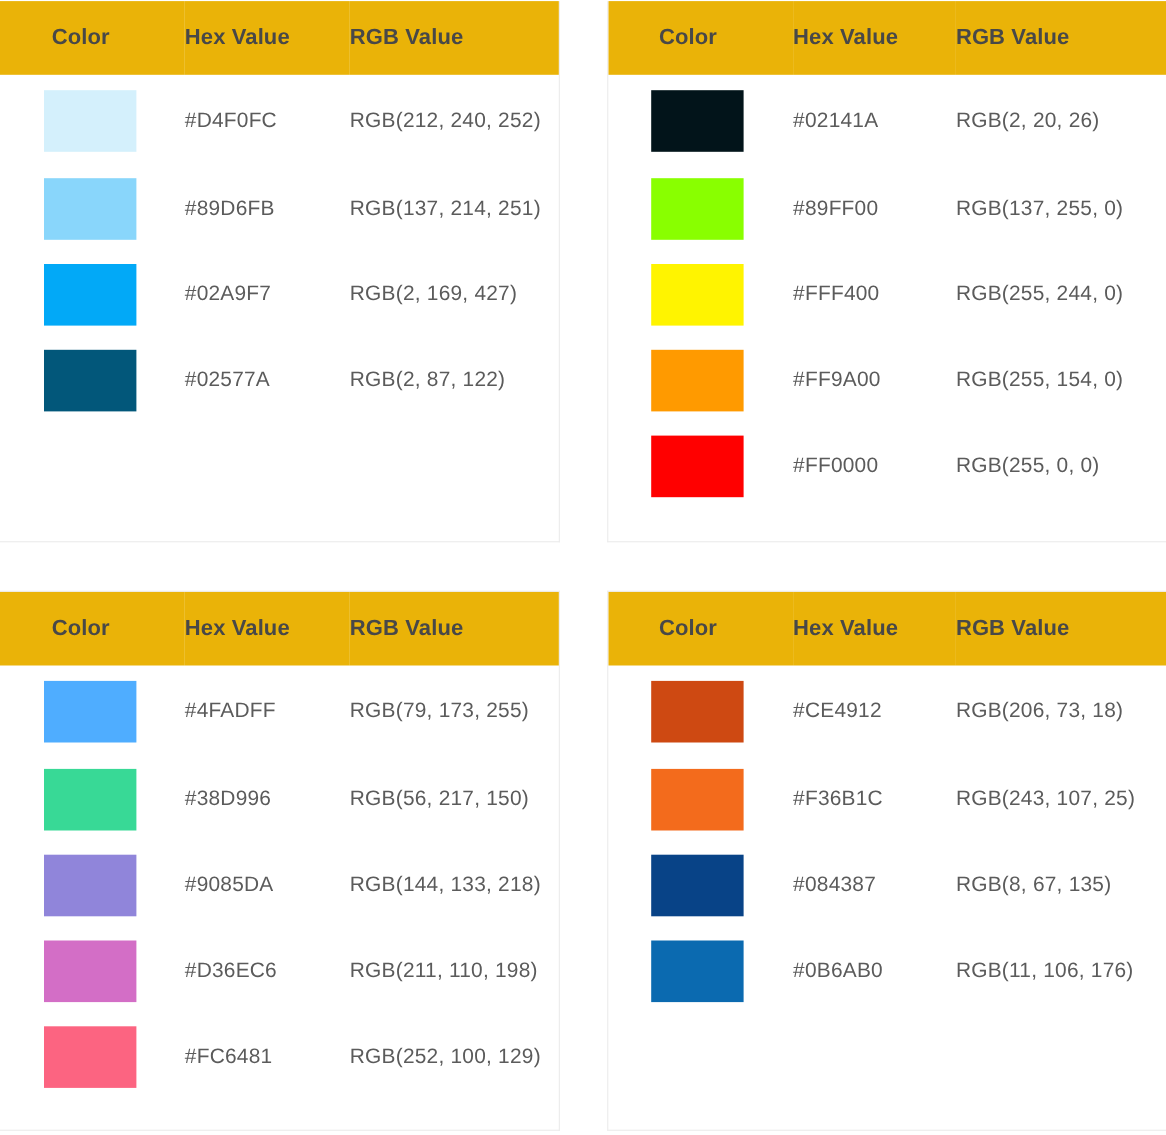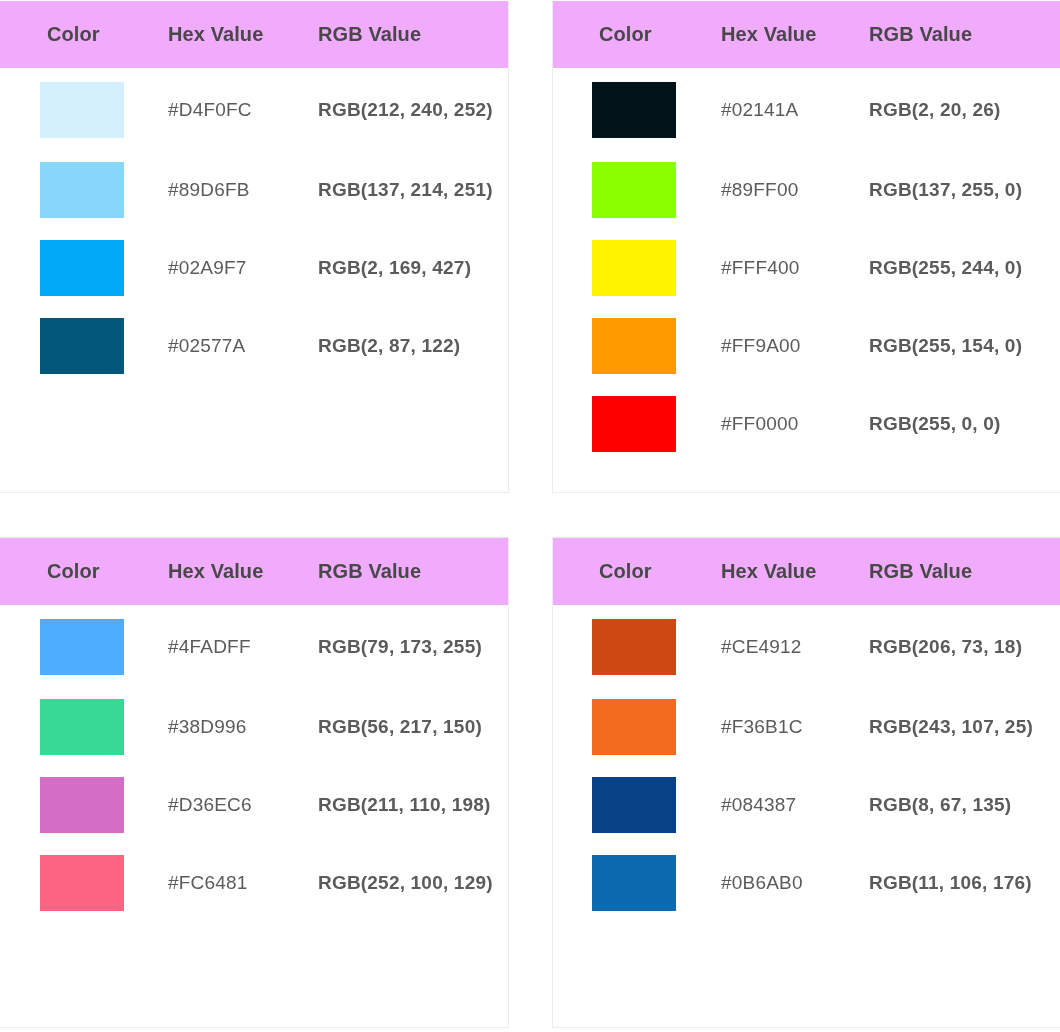--- a/index.html
+++ b/index.html
@@ -33,21 +33,21 @@
   .card.pos-2 { left: 0px;   top: 537px; width: 509px; height: 491px; border-left: none; }
   .card.pos-3 { left: 552px; top: 537px; width: 508px; height: 491px; border-right: none; }
 
   .tbl {
     width: 100%;
     border-collapse: collapse;
     table-layout: fixed;
   }
 
   .tbl thead th {
-    background: #f0abfc;
+    background: #eab308;
     height: 67px;
     padding: 0;
     text-align: left;
     vertical-align: middle;
     font-size: 20px;
     font-weight: 700;
     color: #484848;
     letter-spacing: 0.1px;
     white-space: nowrap;
   }
@@ -83,21 +83,21 @@
   .swatch-cell { padding-left: 40px !important; }
   .card.pos-1 .swatch-cell, .card.pos-3 .swatch-cell { padding-left: 39px !important; }
 
   .swatch {
     width: 84px;
     height: 56px;
     display: block;
   }
 
   .tbl tbody td.hex-cell { padding-left: 0px !important; }
-  .tbl tbody td.rgb-cell { padding-left: 0px !important; font-weight: bold; }
+  .tbl tbody td.rgb-cell { padding-left: 0px !important; }
 
   
   .spacer-row td { height: 30px !important; border: none; }
 </style>
 </head>
 <body>
 
 <div id="grid">
     <div class="card pos-0">
       <table class="tbl">
@@ -232,20 +232,27 @@
           </tr>
           <tr>
             <td class="swatch-cell">
               <span class="swatch" style="background: rgb(56, 217, 150);"></span>
             </td>
             <td class="hex-cell">#38D996</td>
             <td class="rgb-cell">RGB(56, 217, 150)</td>
           </tr>
           <tr>
             <td class="swatch-cell">
+              <span class="swatch" style="background: rgb(144, 133, 218);"></span>
+            </td>
+            <td class="hex-cell">#9085DA</td>
+            <td class="rgb-cell">RGB(144, 133, 218)</td>
+          </tr>
+          <tr>
+            <td class="swatch-cell">
               <span class="swatch" style="background: rgb(211, 110, 198);"></span>
             </td>
             <td class="hex-cell">#D36EC6</td>
             <td class="rgb-cell">RGB(211, 110, 198)</td>
           </tr>
           <tr>
             <td class="swatch-cell">
               <span class="swatch" style="background: rgb(252, 100, 129);"></span>
             </td>
             <td class="hex-cell">#FC6481</td>

